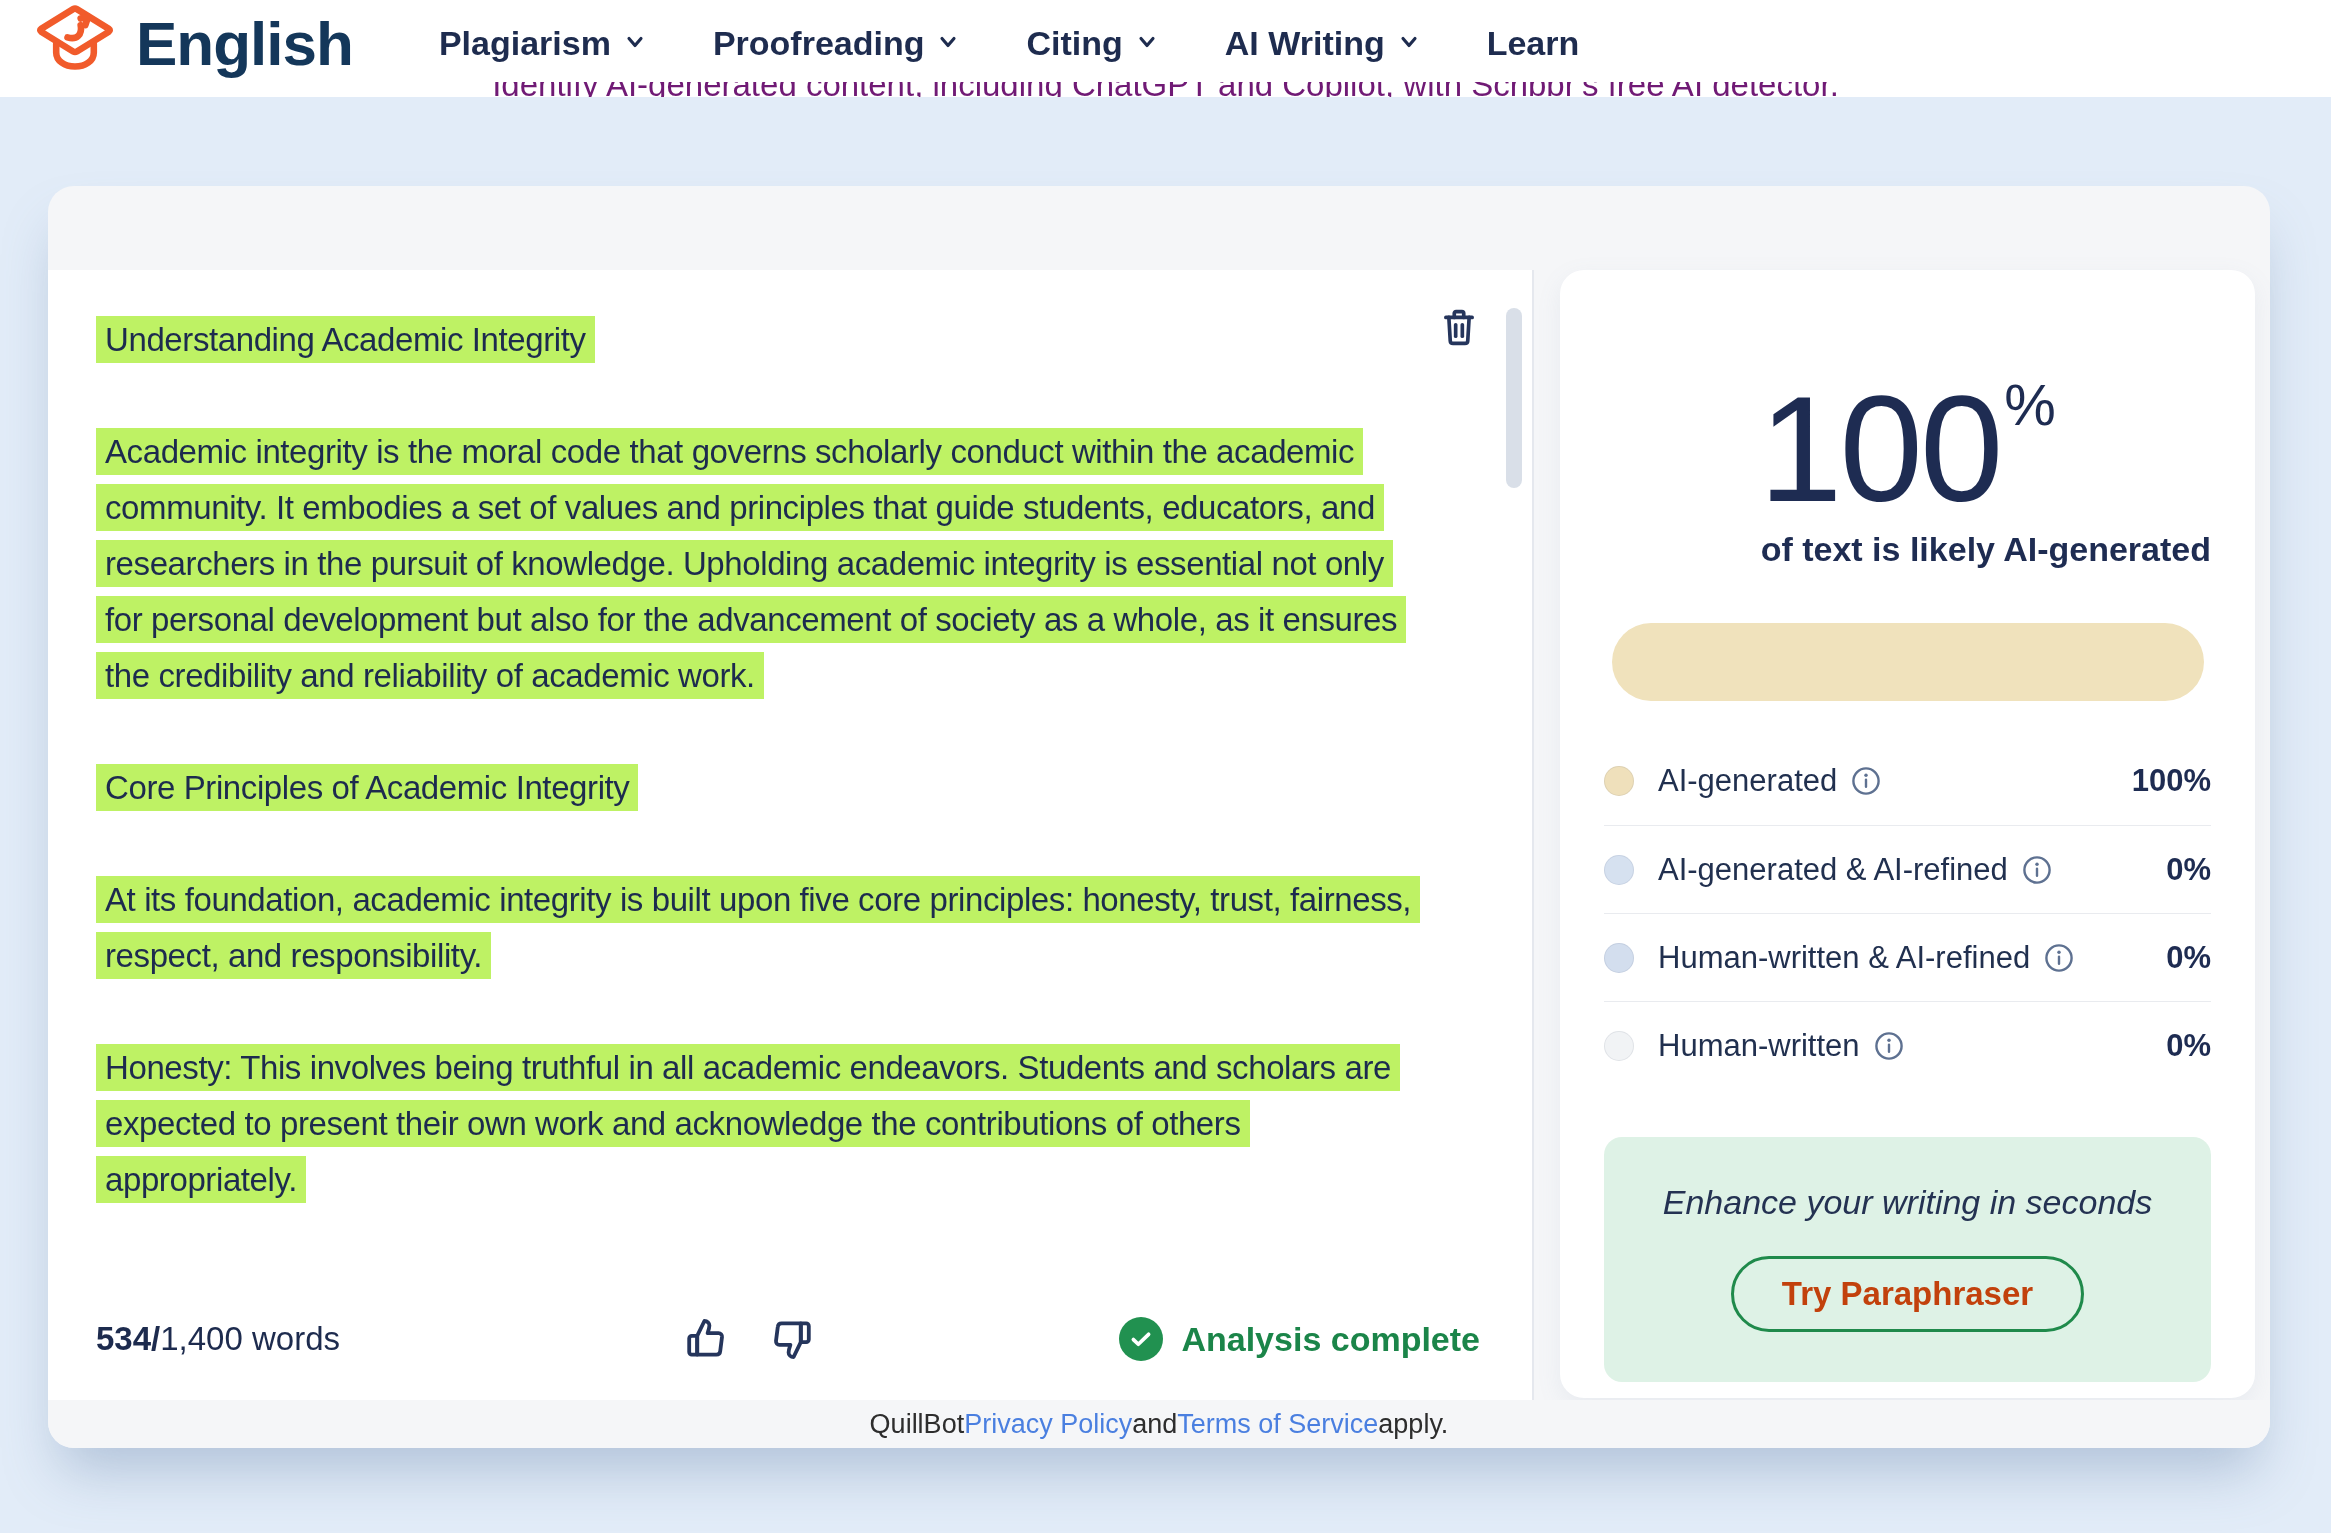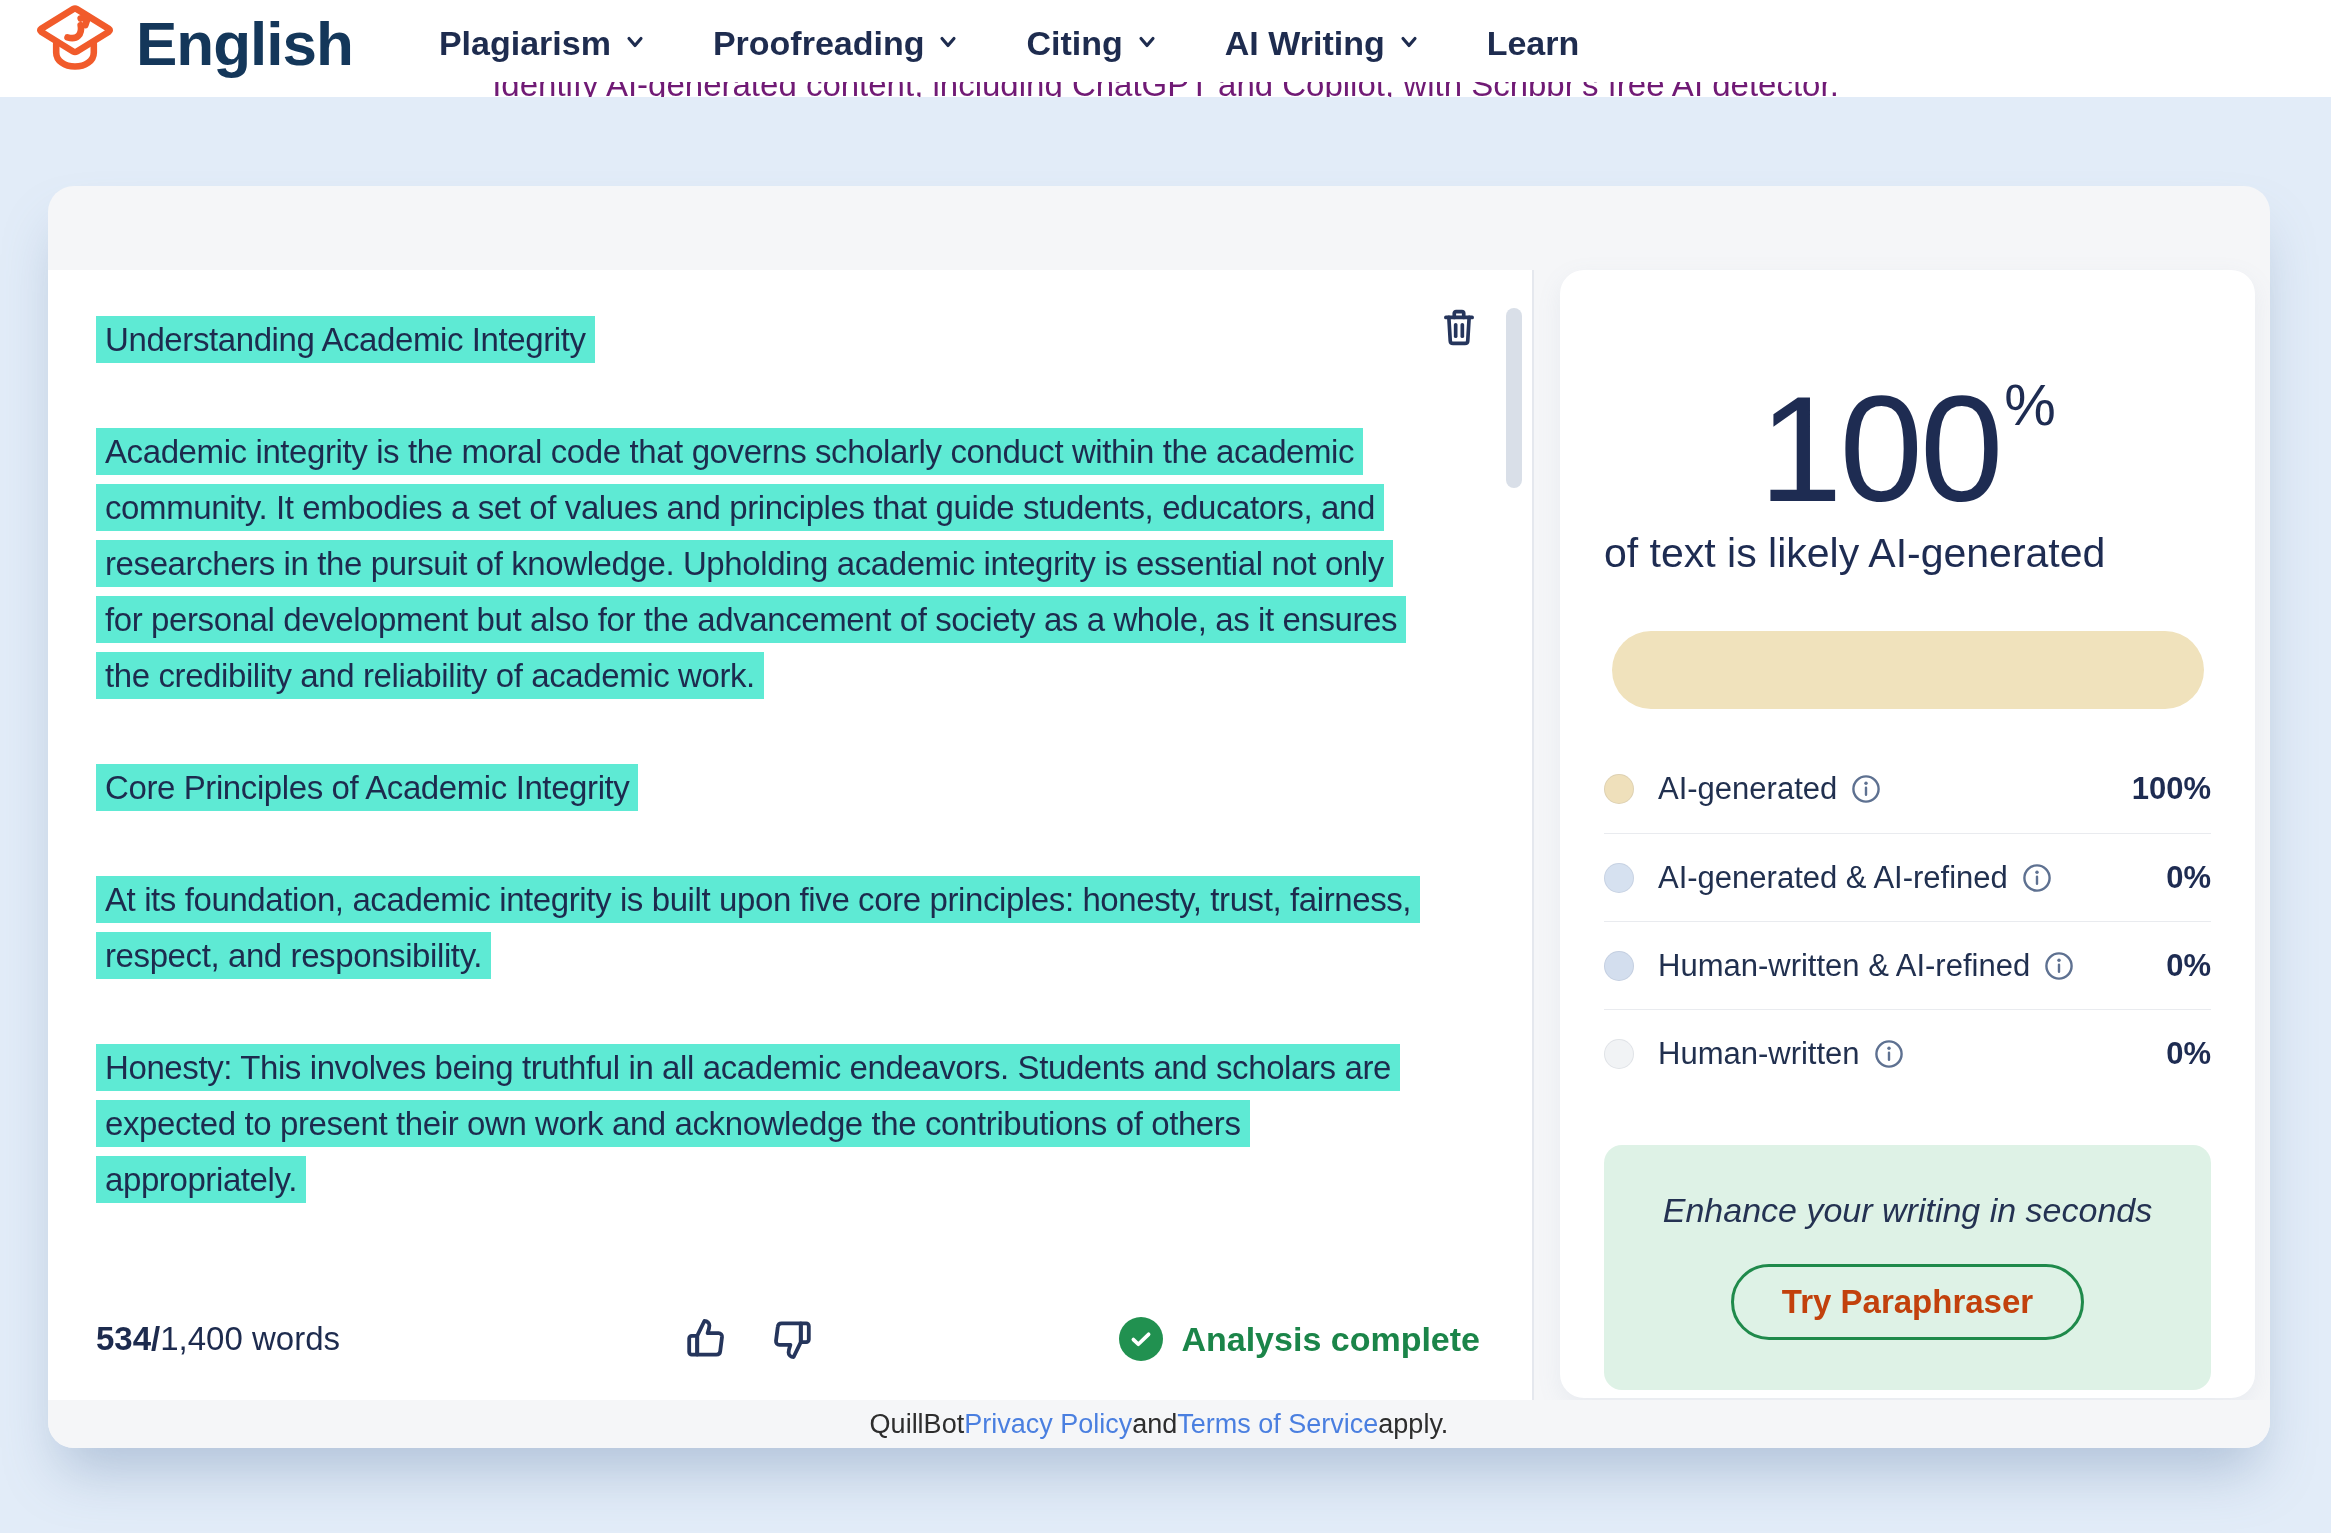--- a/index.html
+++ b/index.html
@@ -28,42 +28,42 @@
           box-shadow:0 34px 55px -12px rgba(96,125,166,.38); }
   .tabstrip { height:84px; display:flex; align-items:stretch; padding-left:36px; border-radius:26px 26px 0 0; }
   .tab { padding:0 46px; font-size:34px; display:flex; align-items:center; color:#22304f; cursor:pointer; border-radius:18px 18px 0 0; }
   .tab.active { background:#ffffff; }
 
   .content { position:absolute; top:84px; left:0; width:100%; height:1130px; display:flex; }
 
   
   .editor { width:1484px; background:#ffffff; position:relative; padding:42px 120px 0 48px; }
   .editor p { font-size:33px; letter-spacing:-0.4px; line-height:56px; margin:0 0 56px; color:#1d2b4e; }
-  .hl { background:#5eead4; padding:5px 9px; -webkit-box-decoration-break:clone; box-decoration-break:clone; }
+  .hl { background:#bef264; padding:5px 9px; -webkit-box-decoration-break:clone; box-decoration-break:clone; }
   .trash-btn { position:absolute; top:34px; right:52px; width:42px; height:46px; color:#25355c; background:none; border:none; cursor:pointer; }
   .scroll-thumb { position:absolute; top:38px; right:10px; width:16px; height:180px; border-radius:8px; background:#d9dfe8; cursor:grab; }
   .editor-bottom { position:absolute; left:48px; right:52px; bottom:26px; height:70px; display:flex; align-items:center; }
   .word-count { font-size:33px; color:#1d2b4e; }
   .wc-bold { font-weight:700; }
   .thumbs { position:absolute; left:586px; display:flex; gap:38px; align-items:center; }
   .thumb-btn { background:none; border:none; color:#25355c; cursor:pointer; width:48px; height:48px; }
   .thumb-btn.down svg { transform:rotate(180deg); }
   .status { margin-left:auto; display:flex; align-items:center; gap:18px; color:#1b8549; font-weight:700; font-size:34px; }
   .check-circle { width:44px; height:44px; border-radius:50%; background:#219150; display:flex; align-items:center; justify-content:center; }
 
   .divider { width:2px; background:#e5e8ee; }
 
   
   .results-area { flex:1; padding:0 15px 0 26px; }
   .results-card { height:1128px; background:#ffffff; border-radius:24px; padding:40px 44px;
                   box-shadow:0 8px 24px rgba(120,140,170,.10); }
   .score-row { text-align:center; margin-top:64px; color:#1e2c52; white-space:nowrap; }
   .score-val { font-size:150px; font-weight:500; letter-spacing:-3px; line-height:1; }
   .score-unit { font-size:58px; font-weight:500; position:relative; top:-76px; margin-left:4px; }
-  .score-caption { text-align:left; font-size:41px; font-weight:400; color:#1e2c52; margin-top:6px; }
+  .score-caption { text-align:right; font-size:34px; font-weight:700; color:#1e2c52; margin-top:6px; }
   .bar { margin:54px auto 0; width:592px; height:78px; border-radius:39px; }
   .legend { margin-top:36px; }
   .legend-row { display:flex; align-items:center; height:88px; }
   .legend-row + .legend-row { border-top:1px solid #e9ebef; }
   .swatch { width:30px; height:30px; border-radius:50%; margin-right:24px; border:1px solid rgba(30,44,82,.08); flex:none; }
   .legend-label { font-size:31px; color:#21304f; }
   .info { margin-left:14px; color:#5e7191; display:flex; cursor:pointer; background:none; border:none; }
   .legend-val { margin-left:auto; font-size:31px; font-weight:700; color:#1e2c52; }
   .promo { margin-top:48px; background:#def2e6; border-radius:18px; text-align:center; padding:46px 20px 50px; }
   .promo-title { font-size:34px; color:#243252;font-style:italic; }

